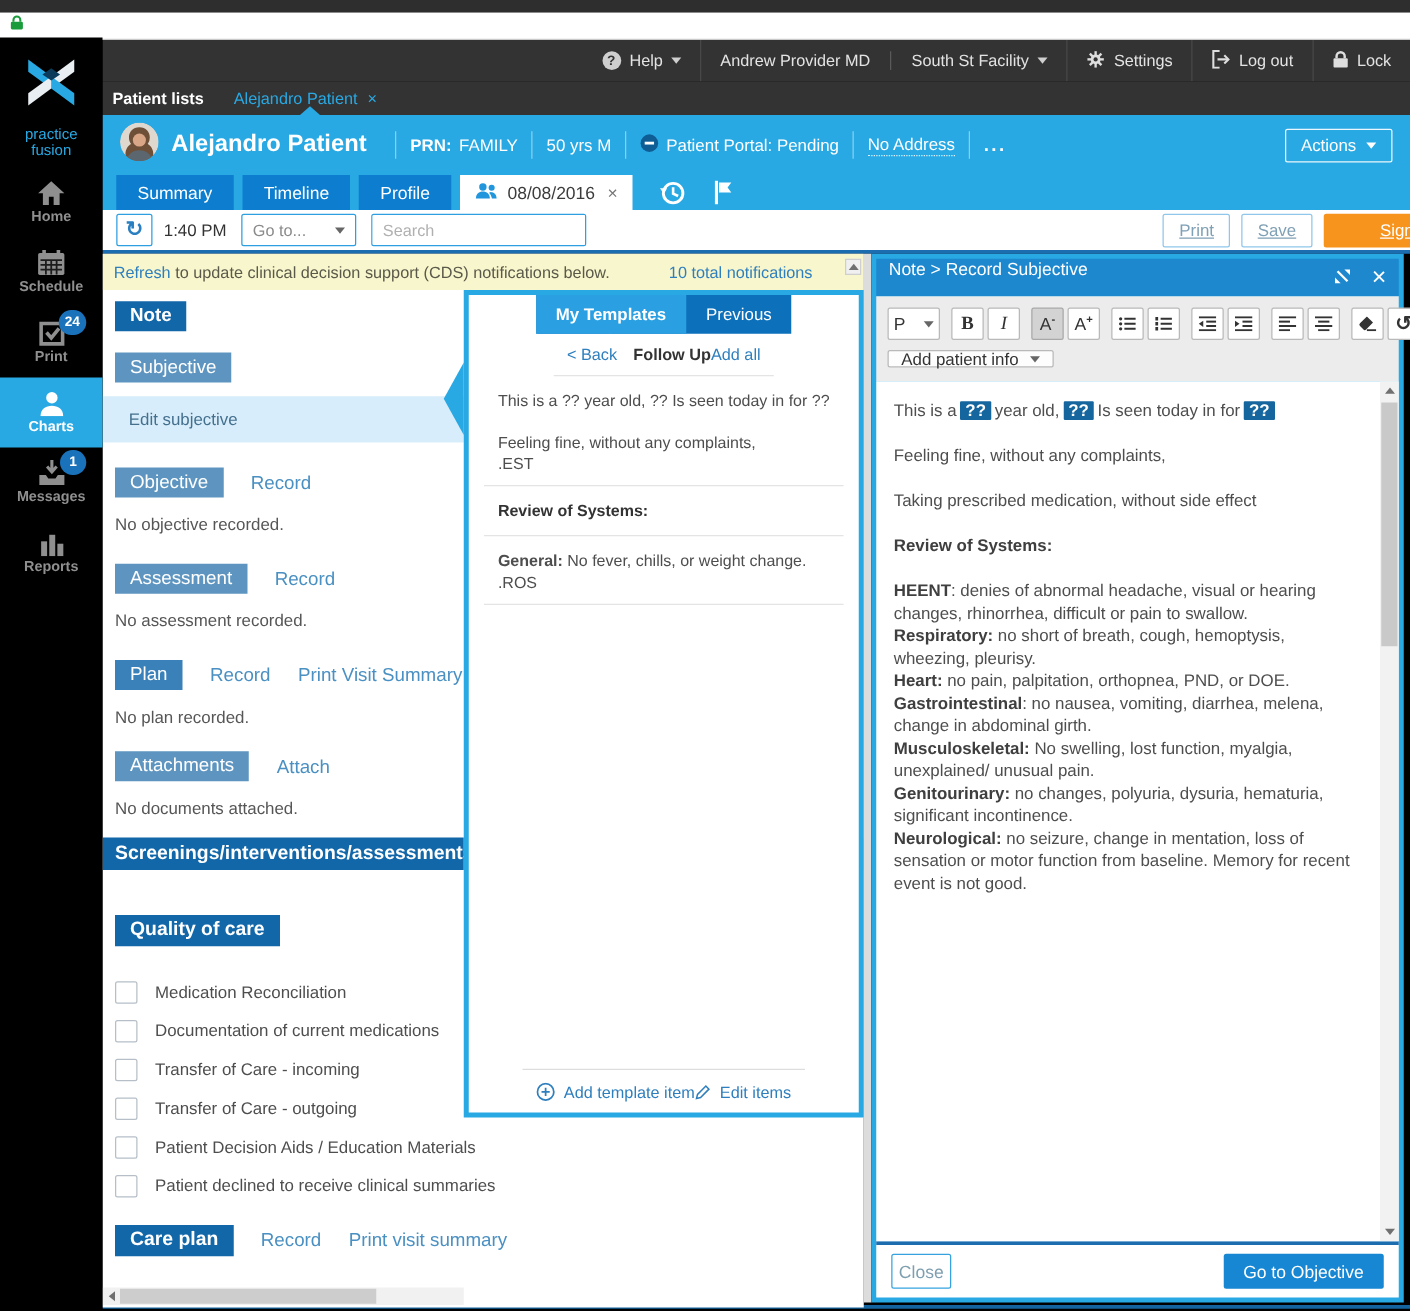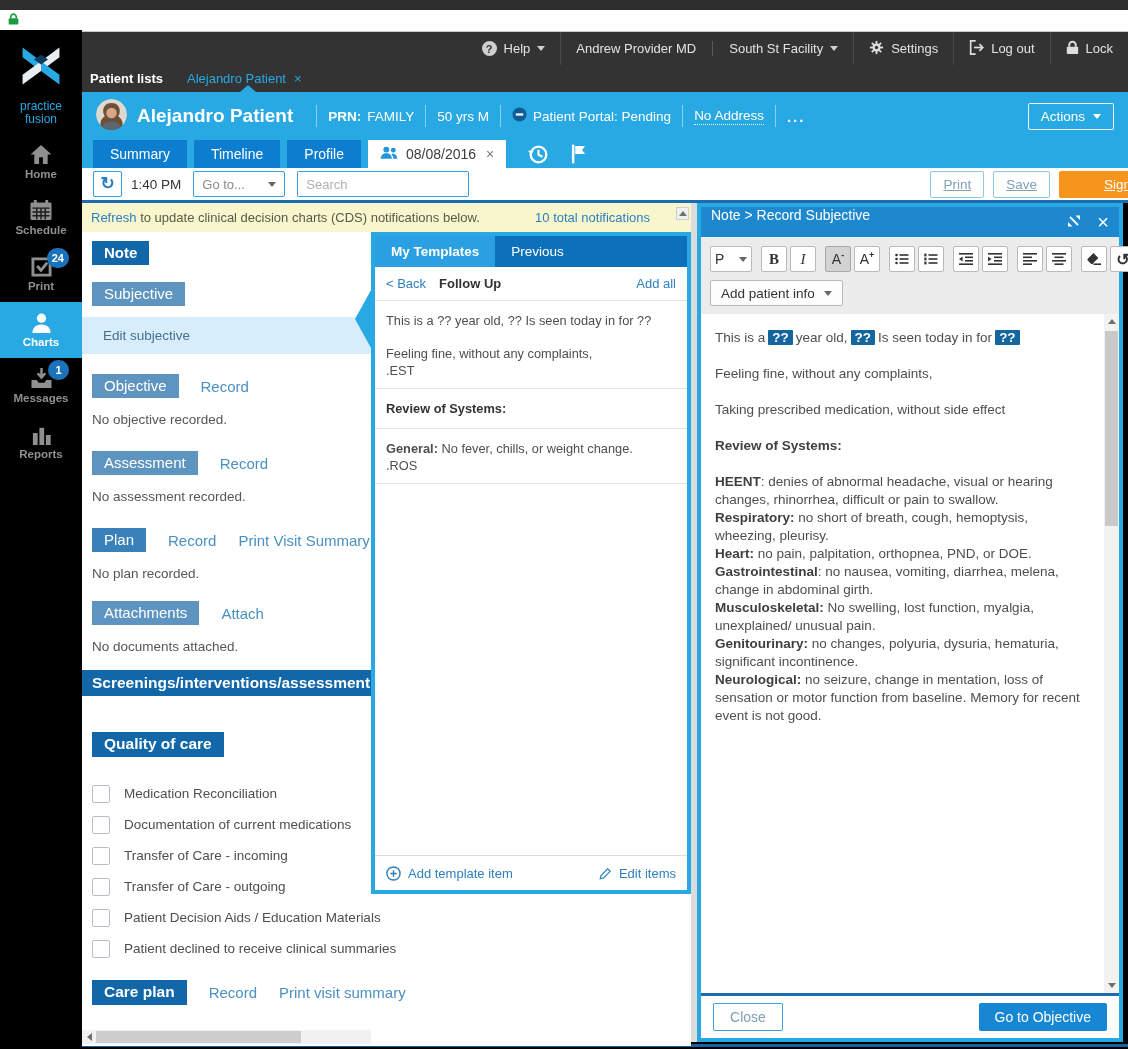--- a/index.html
+++ b/index.html
@@ -122,21 +122,21 @@
   .cb { width:18px; height:18px; border:1px solid #b6bfc7; border-radius:2px; background:#fff; cursor:pointer; }
   .q-label { font-size:13.5px; color:#4e4e4e; }
   .hscroll { position:absolute; left:0; bottom:2px; width:289px; height:14px; background:#f1f1f1; }
   .hs-arrow { position:absolute; left:0; top:0; width:14px; height:14px; display:flex; align-items:center;
               justify-content:center; cursor:pointer; }
   .hs-thumb { position:absolute; left:14px; top:1px; width:205px; height:12px; background:#cdcdcd; cursor:pointer; }
 
   
   .panel-gap { left:691px; top:203px; width:6px; height:839px; background:#dcdcdc; z-index:2; }
   .tpl { left:371px; top:232px; width:320px; height:662px; background:#fff; border:4px solid #29a9e4;
-         z-index:3; display:flex; flex-direction:column; }
+         z-index:3; display:flex; flex-direction:column;align-items:center; }
   .tpl-wedge { position:absolute; left:-20px; top:54px; width:0; height:0; border-top:29px solid transparent;
                border-bottom:29px solid transparent; border-right:16px solid #29a9e4; }
   .tpl-tabs { height:31px; background:#0c70ba; display:flex; flex-shrink:0; position:relative; }
   .tpl-tab { color:#fff; font-size:13.5px; padding:0 16px; display:flex; align-items:center; cursor:pointer; }
   .tpl-tab.on { background:#2aa0e2; font-weight:bold; }
   .tpl-caret { position:absolute; left:52px; bottom:-7px; width:0; height:0; border-left:7px solid transparent;
                border-right:7px solid transparent; border-bottom:7px solid #fff; }
   .tpl-head { height:34px; display:flex; align-items:center; padding:0 11px; font-size:13px;
               border-bottom:1px solid #e4e4e4; flex-shrink:0; }
   .tpl-title { font-weight:bold; color:#333; margin-left:13px; }
@@ -161,35 +161,35 @@
   .tool-row { display:flex; align-items:center; }
   .tgroup { display:flex; gap:3px; margin-right:9px; }
   .tbtn { min-width:26px; height:26px; border:1px solid #b9b9b9; border-radius:2px; background:#fff;
           display:flex; align-items:center; justify-content:center; font-size:14px; color:#333;
           cursor:pointer; padding:0 4px; }
   .tbtn.pressed { background:#d3d3d3; border-color:#a8a8a8; }
   .tbtn .sup { font-size:9px; margin-top:-8px; font-weight:bold; }
   .b-glyph { font-weight:bold; font-family:"Liberation Serif", serif; font-size:15px; }
   .i-glyph { font-style:italic; font-family:"Liberation Serif", serif; font-size:15px; }
   .undo-icon::before { content:"\21BA"; font-size:16px; font-weight:bold; color:#333; }
-  .addinfo-btn { margin-top:8px; height:26px; border:1px solid #b9b9b9; border-radius:2px; background:#fdfdfd;
+  .addinfo-btn { margin-top:8px; height:14px; border:1px solid #b9b9b9; border-radius:2px; background:#fdfdfd;
                  display:inline-flex; align-items:center; gap:9px; padding:0 10px; font-size:13.5px; color:#333;
                  cursor:pointer; }
   .rp-content { background:#fff; flex:1; position:relative; padding:15px 30px 0 14px; font-size:13.5px;
                 line-height:18px; color:#4e4e4e; overflow:hidden; }
   .rp-content p { margin-bottom:18px; }
   .tok { background:#15669f; color:#fff; font-weight:bold; padding:0 4px; margin:0 3px; border-radius:1px; }
   .ros-item b { color:#3f3f3f; }
   .vscroll { position:absolute; right:0; top:0; bottom:0; width:15px; background:#f2f2f2; }
   .vs-btn { position:absolute; left:0; width:15px; height:15px; display:flex; align-items:center;
             justify-content:center; cursor:pointer; }
   .vs-thumb { position:absolute; left:1px; top:17px; width:13px; height:195px; background:#c9c9c9; cursor:pointer; }
   .rp-footer { background:#fff; border-top:3px solid #1b6db0; height:45px; display:flex; align-items:center;
                justify-content:space-between; padding:0 12px; flex-shrink:0; }
-  .close-btn { width:70px; height:28px; border:1px solid #36a3e0; border-radius:2px; background:#fff;
+  .close-btn { width:48px; height:28px; border:1px solid #36a3e0; border-radius:2px; background:#fff;
                color:#7e9fb0; font-size:14px; display:flex; align-items:center; justify-content:center;
                cursor:pointer; }
   .go-btn { height:28px; padding:0 16px; background:#1787d3; color:#fff; font-size:14px; border-radius:2px;
             display:flex; align-items:center; cursor:pointer; }
   .bottom-strip { left:82px; top:1044px; width:1046px; height:3px; background:#14649f; }
 </style>
 </head>
 <body>
 
 <div class="stage">
@@ -352,21 +352,21 @@
       <span class="tb-btn">Save</span>
 
       <span class="tb-btn sign">Sign</span>
     </span>
   </div>
   <div class="abs blue-line"></div>
 
   <div class="abs content-left">
     <div class="cds">
       <span class="link">Refresh</span>&nbsp;
-      <span>to update clinical decision charts (CDS) notifications below.</span>
+      <span>to update clinical decision support (CDS) notifications below.</span>
       <span class="cds-count">10 total notifications</span>
       <span class="scroll-up">
           <span class="tri-up"></span>
         </span>
     </div>
     <div class="note-body">
       <div style="margin-top:9px;"><span class="badge bg-dark">Note</span></div>
       <div style="margin-top:17px;"><span class="badge bg-mid">Subjective</span></div>
       <div class="edit-row">Edit subjective</div>
       <div class="sec-row" style="margin-top:20px;">

